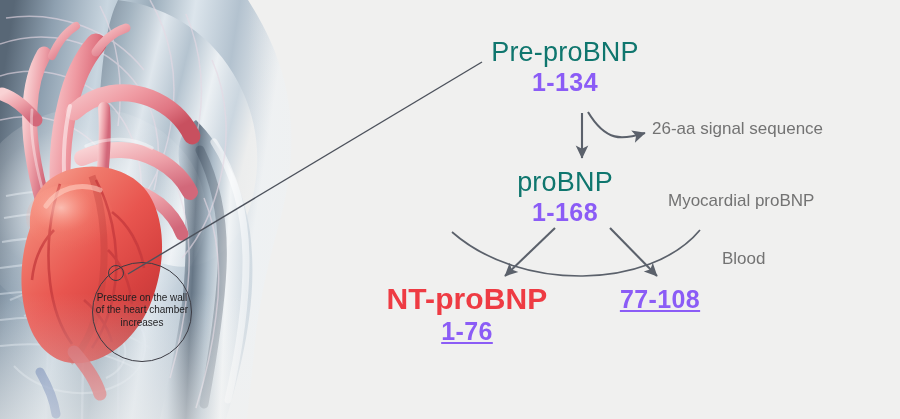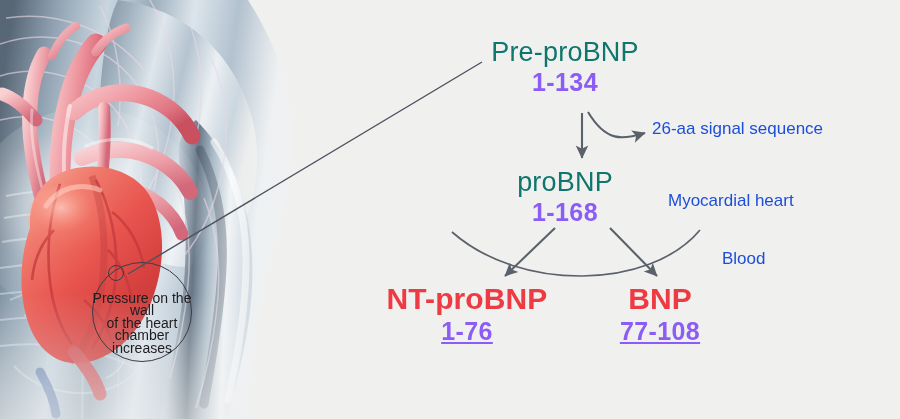--- a/index.html
+++ b/index.html
@@ -42,21 +42,21 @@
     border: 1.3px solid #3c3c44;
     border-radius: 50%;
     box-sizing: border-box;
     background: transparent;
   }
   .callout-text {
     position: absolute;
     left: 92px; top: 292px;
     width: 100px;
     text-align: center;
-    font-size: 14px;
+    font-size: 10px;
     line-height: 12.4px;
     color: #1d1d1f;
     font-family: "Liberation Sans", sans-serif;
   }
 
   
   #overlay {
     position: absolute;
     left: 0; top: 0;
     width: 900px; height: 419px;
@@ -99,21 +99,21 @@
 
   #node-preprobnp { left: 420px; top: 38px; width: 290px; }
   #node-probnp    { left: 470px; top: 168px; width: 190px; }
   #node-ntprobnp  { left: 372px; top: 283px; width: 190px; }
   #node-bnp       { left: 570px; top: 283px; width: 180px; }
 
   .side-label {
     position: absolute;
     font-size: 17px;
     font-weight: 300;
-    color: #1d4ed8;
+    color: #737373;
     white-space: nowrap;
     font-family: "Liberation Sans", sans-serif;
   }
   #label-signal   { left: 652px; top: 119px; }
   #label-myo      { left: 668px; top: 191px; }
   #label-blood    { left: 722px; top: 249px; text-align: right; }
 </style>
 </head>
 <body>
 
@@ -356,21 +356,20 @@
     <div class="name">proBNP</div>
     <div class="range">1-168</div>
   </div>
 
   <div class="node red" id="node-ntprobnp">
     <div class="name">NT-proBNP</div>
     <div class="range">1-76</div>
   </div>
 
   <div class="node red" id="node-bnp">
-    <div class="name">BNP</div>
     <div class="range">77-108</div>
   </div>
 
   <div class="side-label" id="label-signal">26-aa signal sequence</div>
-  <div class="side-label" id="label-myo">Myocardial heart</div>
+  <div class="side-label" id="label-myo">Myocardial proBNP</div>
   <div class="side-label" id="label-blood">Blood</div>
 
 </div>
 
 </body></html>

